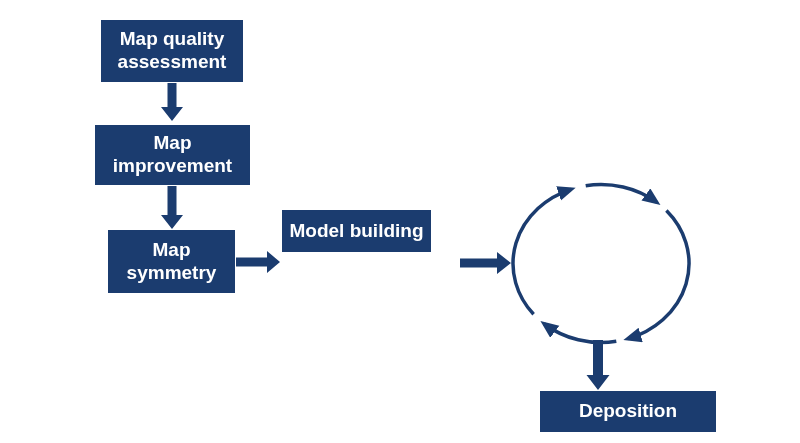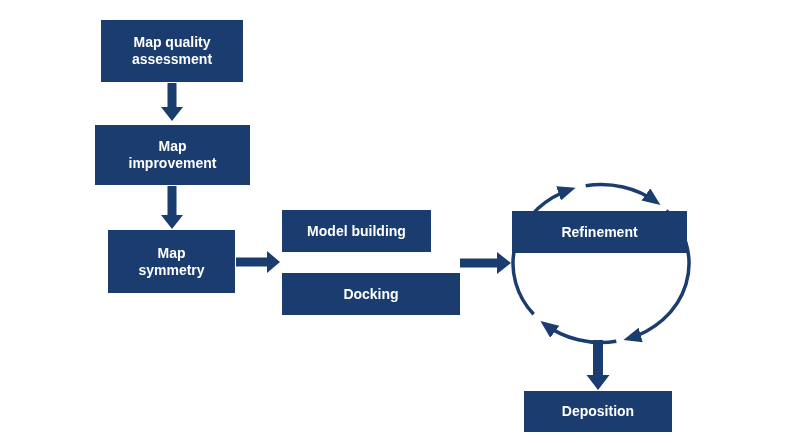--- a/index.html
+++ b/index.html
@@ -19,21 +19,21 @@
   }
   .node {
     position: absolute;
     z-index: 2;
     background: #1b3c6f;
     color: #ffffff;
     display: flex;
     align-items: center;
     justify-content: center;
     text-align: center;
-    font-size: 14px;
+    font-size: 19px;
     font-weight: bold;
     line-height: 1.2;
   }
   .node-label { white-space: pre-line; }
 </style>
 </head>
 <body>
 
 <div class="canvas">
 
@@ -72,26 +72,20 @@
 
   <div class="node" style="left:108px; top:230px; width:127px; height:63px;">
     <span class="node-label">Map
 symmetry</span>
   </div>
 
   <div class="node" style="left:282px; top:210px; width:149px; height:42px;">
     <span class="node-label">Model building</span>
   </div>
 
-  <div class="node" style="left:282px; top:273px; width:178px; height:42px;">
-    <span class="node-label">Docking</span>
-  </div>
-
-  <div class="node" style="left:512px; top:211px; width:175px; height:42px;">
-    <span class="node-label">Refinement</span>
-  </div>
 
 
-  <div class="node" style="left:524px; top:391px; width:148px; height:41px;">
+
+  <div class="node" style="left:540px; top:391px; width:176px; height:41px;">
     <span class="node-label">Deposition</span>
   </div>
 
 </div>
 
 </body></html>

